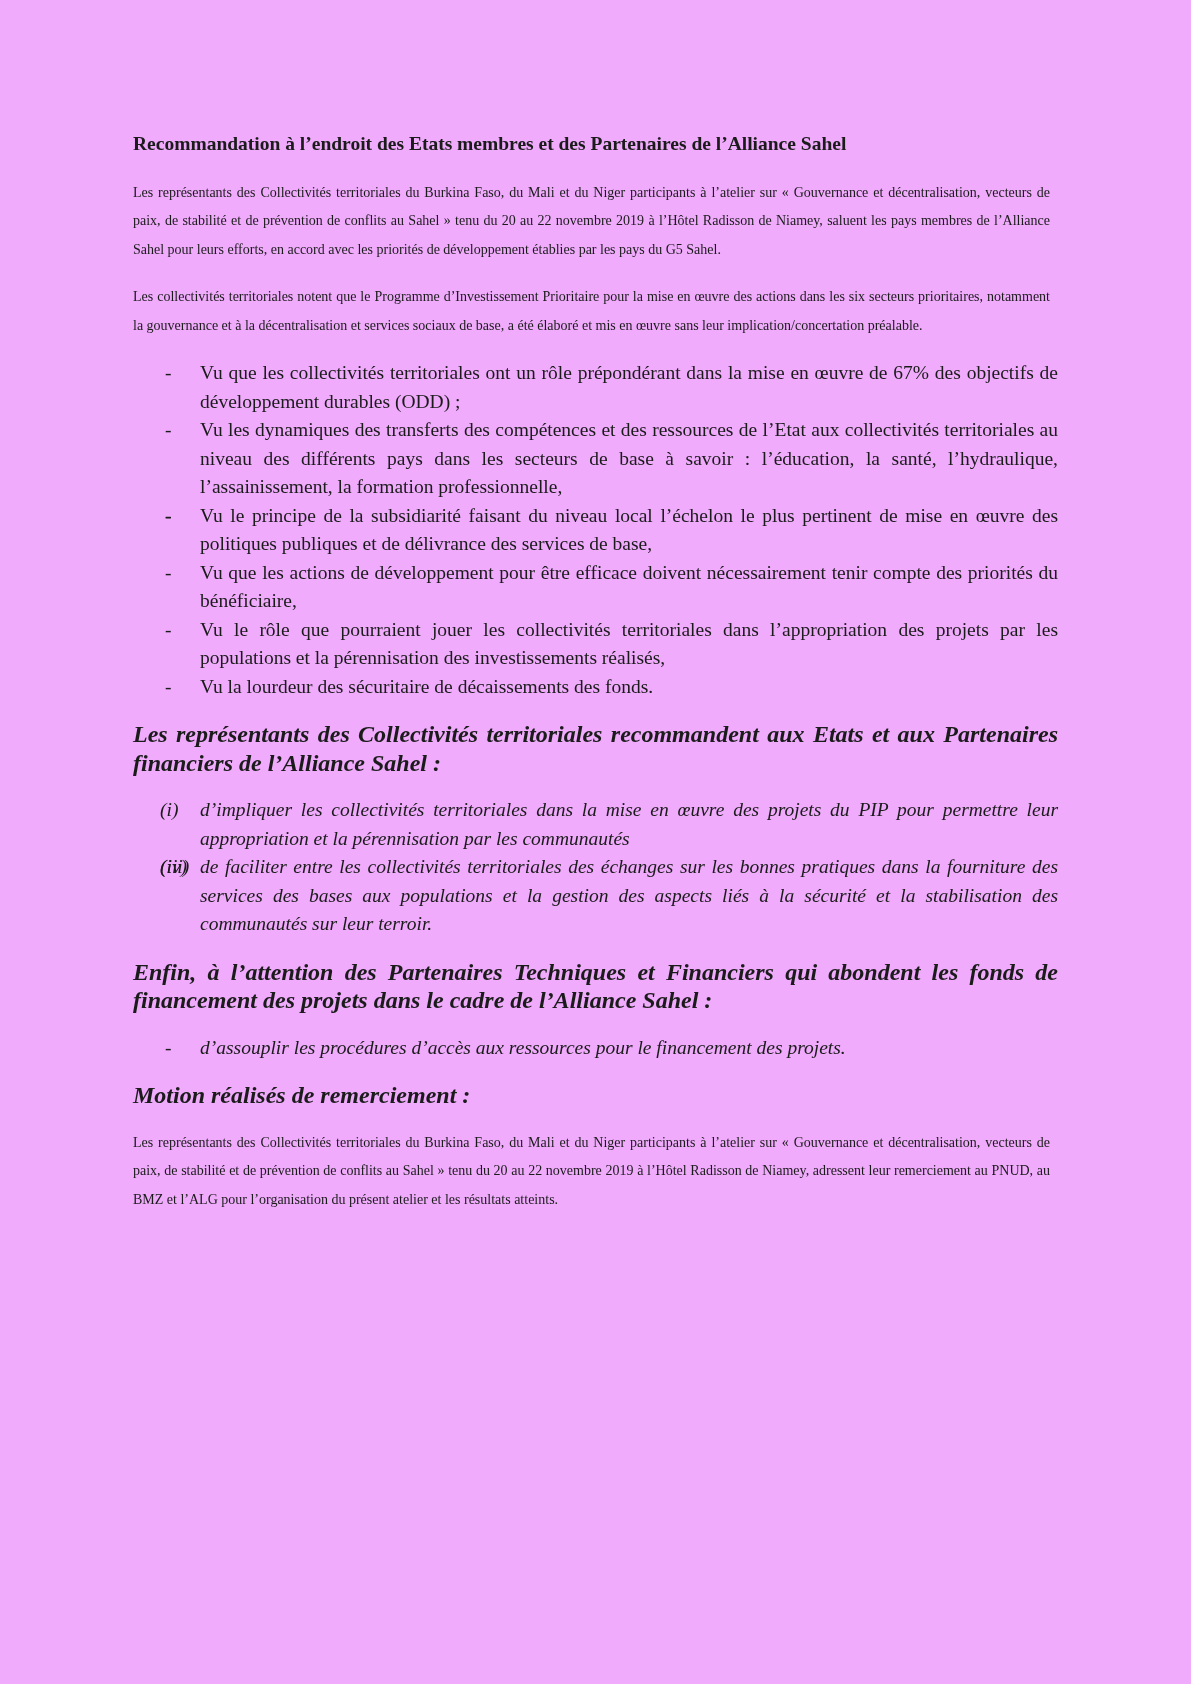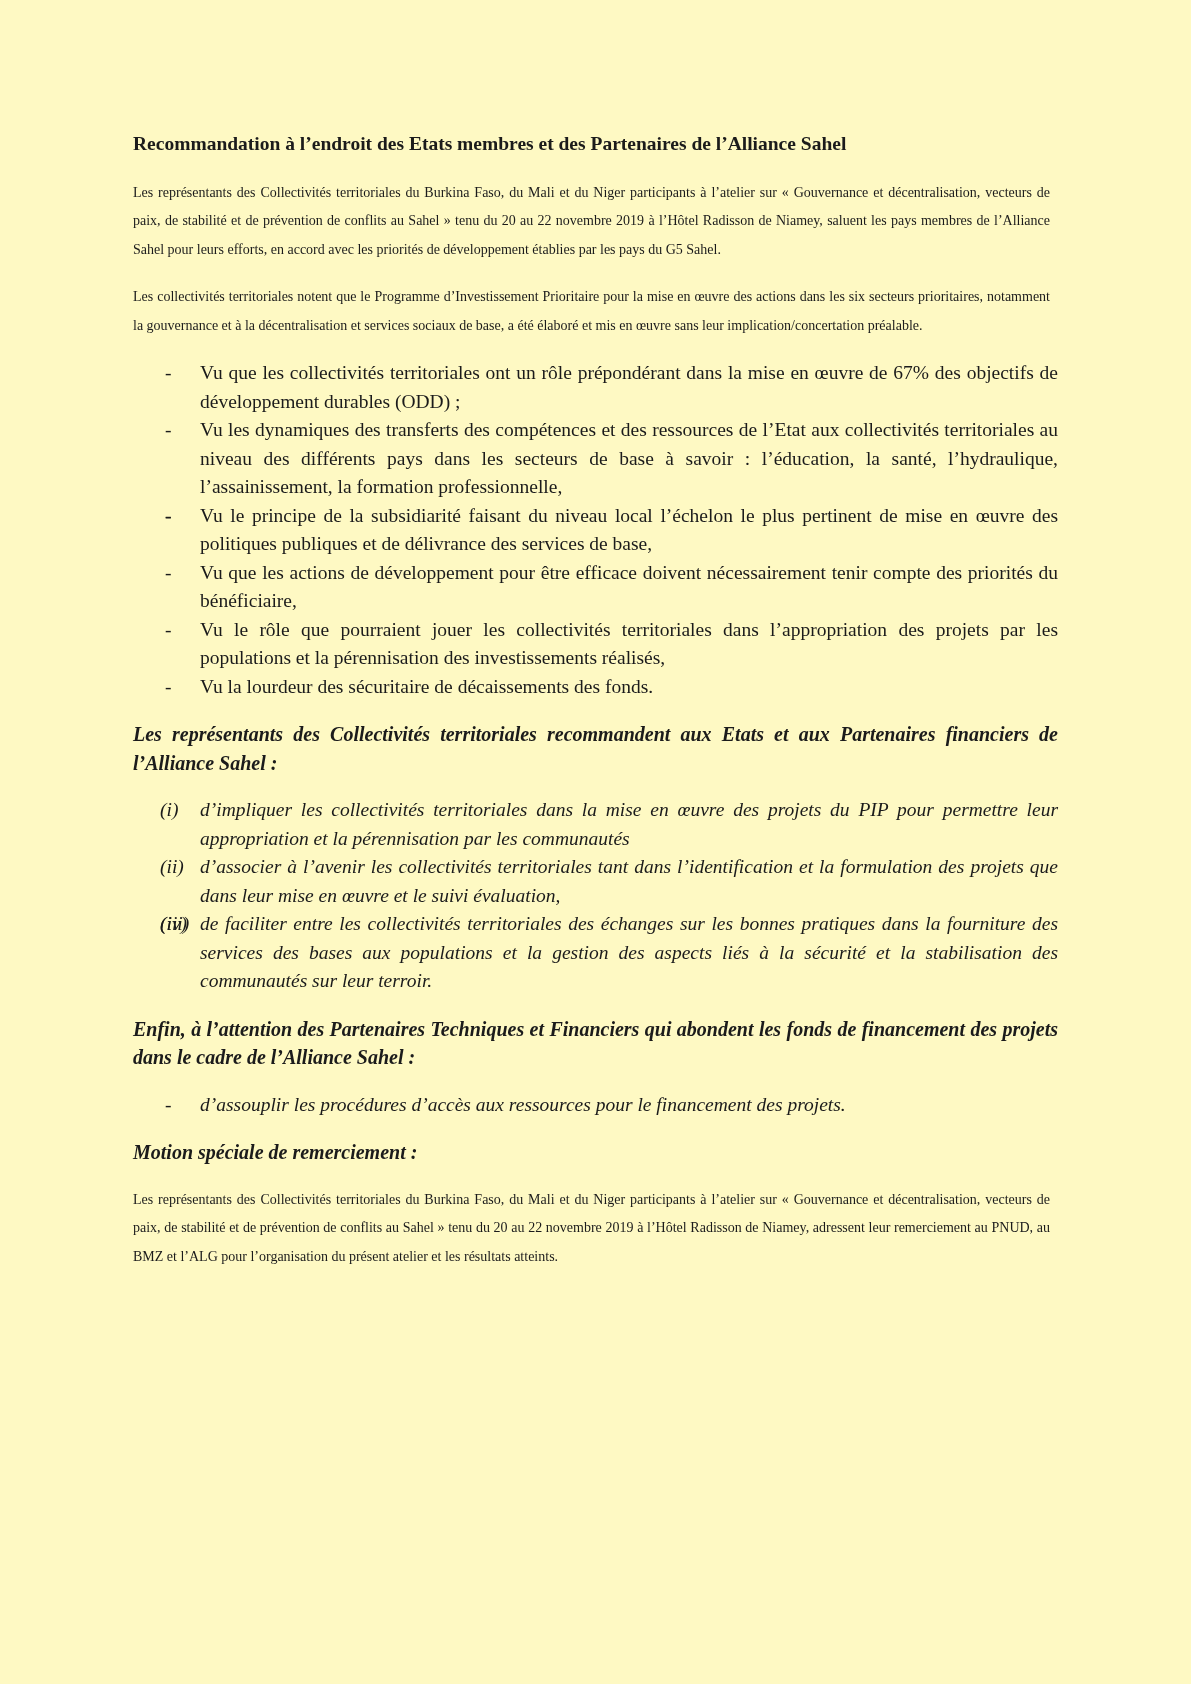--- a/index.html
+++ b/index.html
@@ -12,21 +12,21 @@
     height: 1684px;
     overflow: hidden;
     font-family: "Liberation Serif", serif;
     color: #1b1b1b;
   }
   .page {
     box-sizing: border-box;
     width: 1191px;
     height: 1684px;
     padding: 130px 133px 60px 133px;
-    background: #fef9c3;
+    background: #f0abfc;
   }
   .doc-title {
     font-size: 19.5px;
     font-weight: bold;
     line-height: 28.5px;
     margin: 0 0 20px 0;
     text-align: left;
   }
   .para {
     font-size: 14px;
@@ -50,21 +50,21 @@
     position: absolute;
     left: 32px;
     top: 0;
   }
   ol.roman-list li .marker {
     position: absolute;
     left: 27px;
     top: 0;
   }
   .bi-heading {
-    font-size: 20px;
+    font-size: 24px;
     line-height: 28.5px;
     font-weight: bold;
     font-style: italic;
     text-align: justify;
     margin: 0 0 19px 0;
   }
   .italic-block {
     font-style: italic;
   }
   .single-dash-item {
@@ -113,36 +113,32 @@
   </ul>
 
   <p class="bi-heading">Les représentants des Collectivités territoriales recommandent aux Etats et aux Partenaires financiers de l’Alliance Sahel :</p>
 
   <ol class="roman-list italic-block">
     <li>
       <span class="marker">(i)</span>
       <span>d’impliquer les collectivités territoriales dans la mise en œuvre des projets du PIP pour permettre leur appropriation et la pérennisation par les communautés</span>
     </li>
     <li>
-      <span class="marker">(ii)</span>
-      <span>d’associer à l’avenir les collectivités territoriales tant dans l’identification et la formulation des projets que dans leur mise en œuvre et le suivi évaluation,</span>
-    </li>
-    <li>
       <span class="marker">(iii)</span>
     </li>
     <li>
       <span class="marker">(iv)</span>
       <span>de faciliter entre les collectivités territoriales des échanges sur les bonnes pratiques dans la fourniture des services des bases aux populations et la gestion des aspects liés à la sécurité et la stabilisation des communautés sur leur terroir.</span>
     </li>
   </ol>
 
   <p class="bi-heading">Enfin, à l’attention des Partenaires Techniques et Financiers qui abondent les fonds de financement des projets dans le cadre de l’Alliance Sahel :</p>
 
   <div class="single-dash-item italic-block">
     <span class="marker">-</span>
     <span>d’assouplir les procédures d’accès aux ressources pour le financement des projets.</span>
   </div>
 
-  <p class="bi-heading">Motion spéciale de remerciement :</p>
+  <p class="bi-heading">Motion réalisés de remerciement :</p>
 
   <p class="para">Les représentants des Collectivités territoriales du Burkina Faso, du Mali et du Niger participants à l’atelier sur « Gouvernance et décentralisation, vecteurs de paix, de stabilité et de prévention de conflits au Sahel » tenu du 20 au 22 novembre 2019 à l’Hôtel Radisson de Niamey, adressent leur remerciement au PNUD, au BMZ et l’ALG pour l’organisation du présent atelier et les résultats atteints.</p>
 
 </div>
 
 </body></html>

